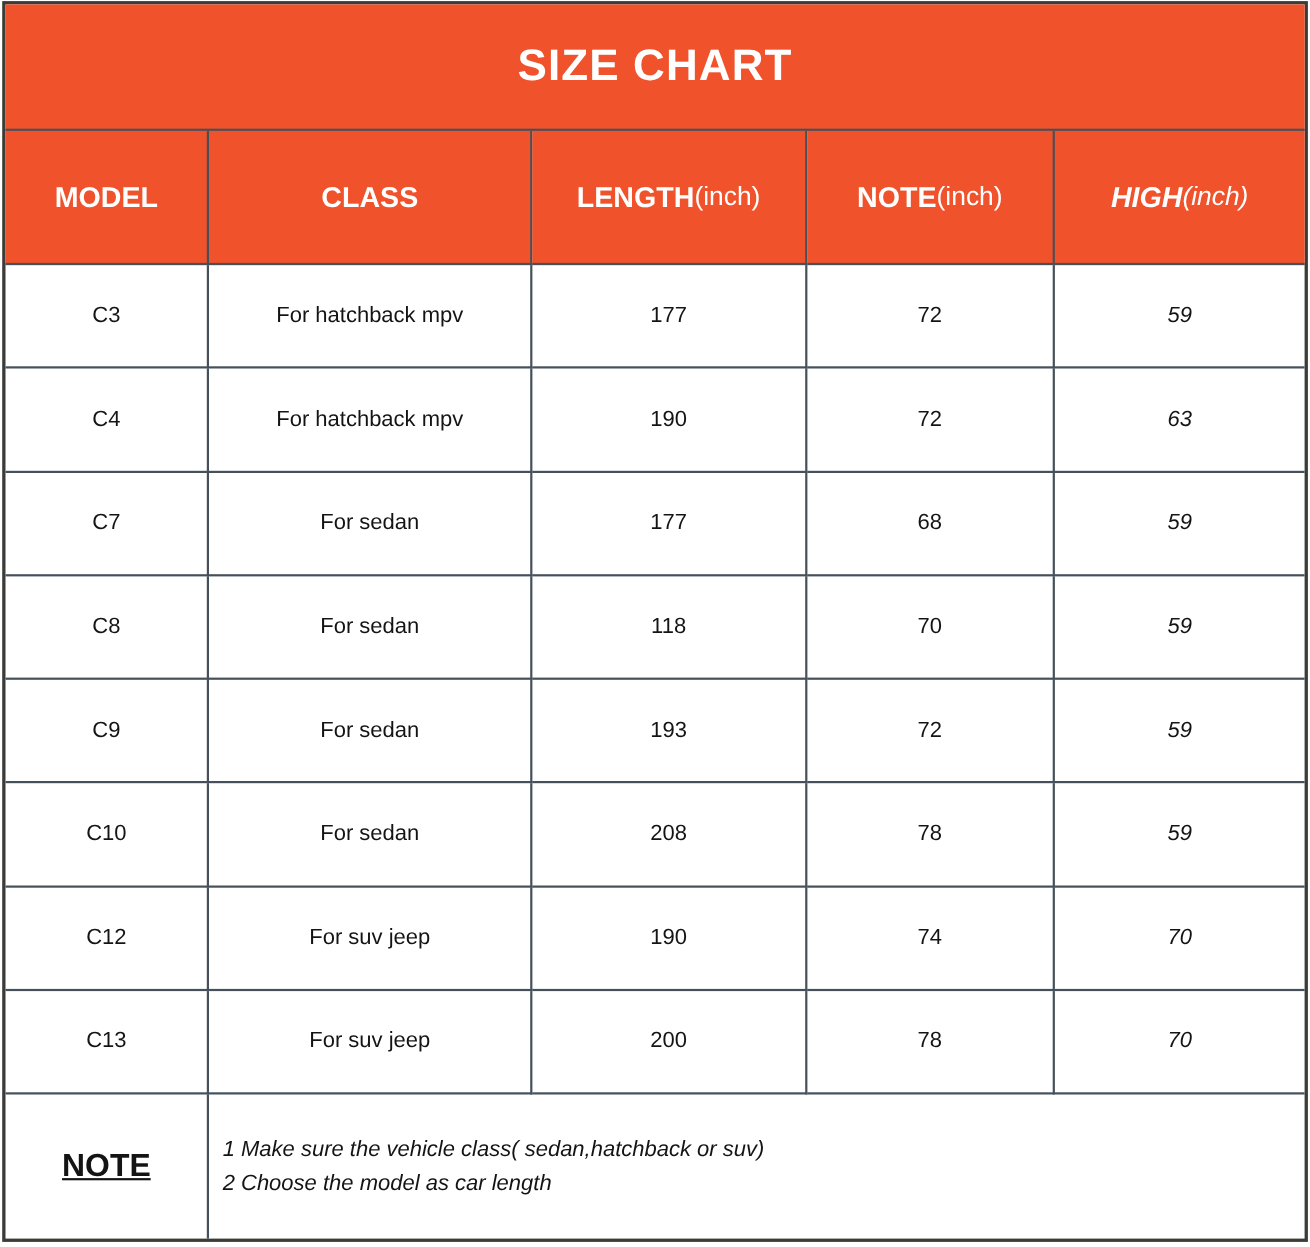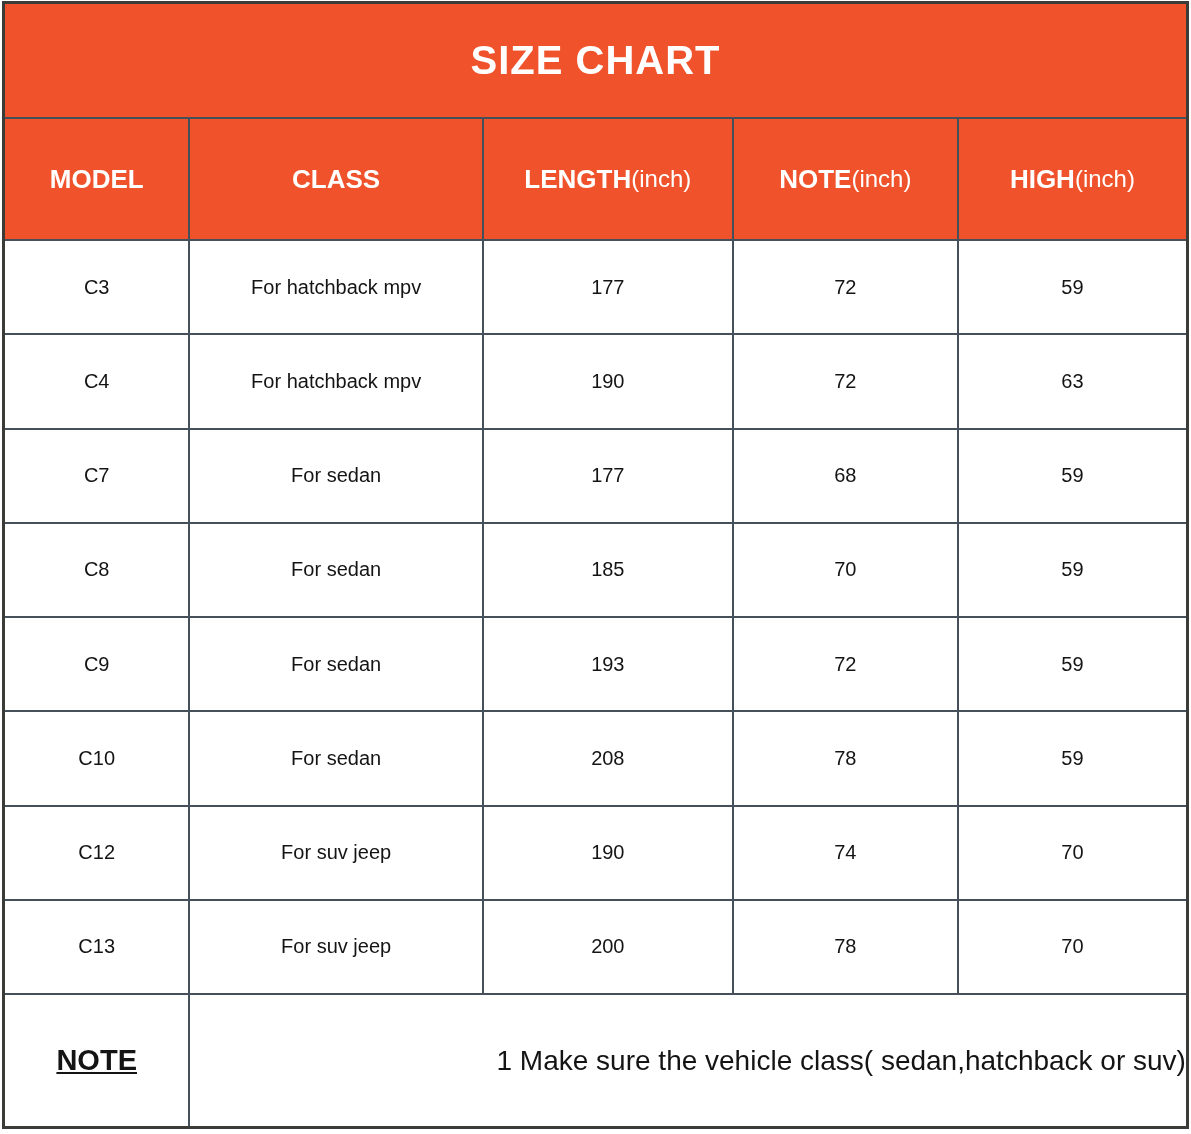--- a/index.html
+++ b/index.html
@@ -32,21 +32,21 @@
   }
   .row { display: contents; }
   .cell {
     border-right: 2px solid var(--border-color);
     border-bottom: 2px solid var(--border-color);
     display: flex;
     align-items: center;
     justify-content: center;
     overflow: hidden;
   }
-  .cell.last-col { border-right: none; }
+  .cell.last-col { border-right: none; font-style: italic; }
   .row.last-row .cell { border-bottom: none; }
 
   .title-cell {
     grid-column: 1 / -1;
     background: var(--accent-orange);
     color: var(--header-text);
     font-size: 40px;
     font-weight: bold;
     letter-spacing: 1px;
     border-right: none;
@@ -66,25 +66,25 @@
   }
   .note-label-cell {
     color: var(--body-text);
     font-size: 29px;
     font-weight: bold;
     text-decoration: underline;
   }
   .note-content-cell {
     grid-column: 2 / -1;
     flex-direction: column;
-    align-items: flex-end;
+    align-items: flex-start;
     justify-content: center;
     padding-left: 12px;
     color: var(--body-text);
-    font-size: 28px;
+    font-size: 20px;
     line-height: 1.55;
   }
 </style>
 </head>
 <body>
 
 <div class="page">
   <div class="size-table">
 
     <div class="row">
@@ -134,21 +134,21 @@
       <div class="cell data-cell">C7</div>
       <div class="cell data-cell">For sedan</div>
       <div class="cell data-cell">177</div>
       <div class="cell data-cell">68</div>
       <div class="cell data-cell last-col">59</div>
     </div>
 
     <div class="row">
       <div class="cell data-cell">C8</div>
       <div class="cell data-cell">For sedan</div>
-      <div class="cell data-cell">185</div>
+      <div class="cell data-cell">118</div>
       <div class="cell data-cell">70</div>
       <div class="cell data-cell last-col">59</div>
     </div>
 
     <div class="row">
       <div class="cell data-cell">C9</div>
       <div class="cell data-cell">For sedan</div>
       <div class="cell data-cell">193</div>
       <div class="cell data-cell">72</div>
       <div class="cell data-cell last-col">59</div>
@@ -175,17 +175,18 @@
       <div class="cell data-cell">For suv jeep</div>
       <div class="cell data-cell">200</div>
       <div class="cell data-cell">78</div>
       <div class="cell data-cell last-col">70</div>
     </div>
 
     <div class="row last-row">
       <div class="cell note-label-cell">NOTE</div>
       <div class="cell note-content-cell last-col">
         <div>1 Make sure the vehicle class( sedan,hatchback or suv)</div>
+        <div>2 Choose the model as car length</div>
       </div>
     </div>
 
   </div>
 </div>
 
 </body></html>

